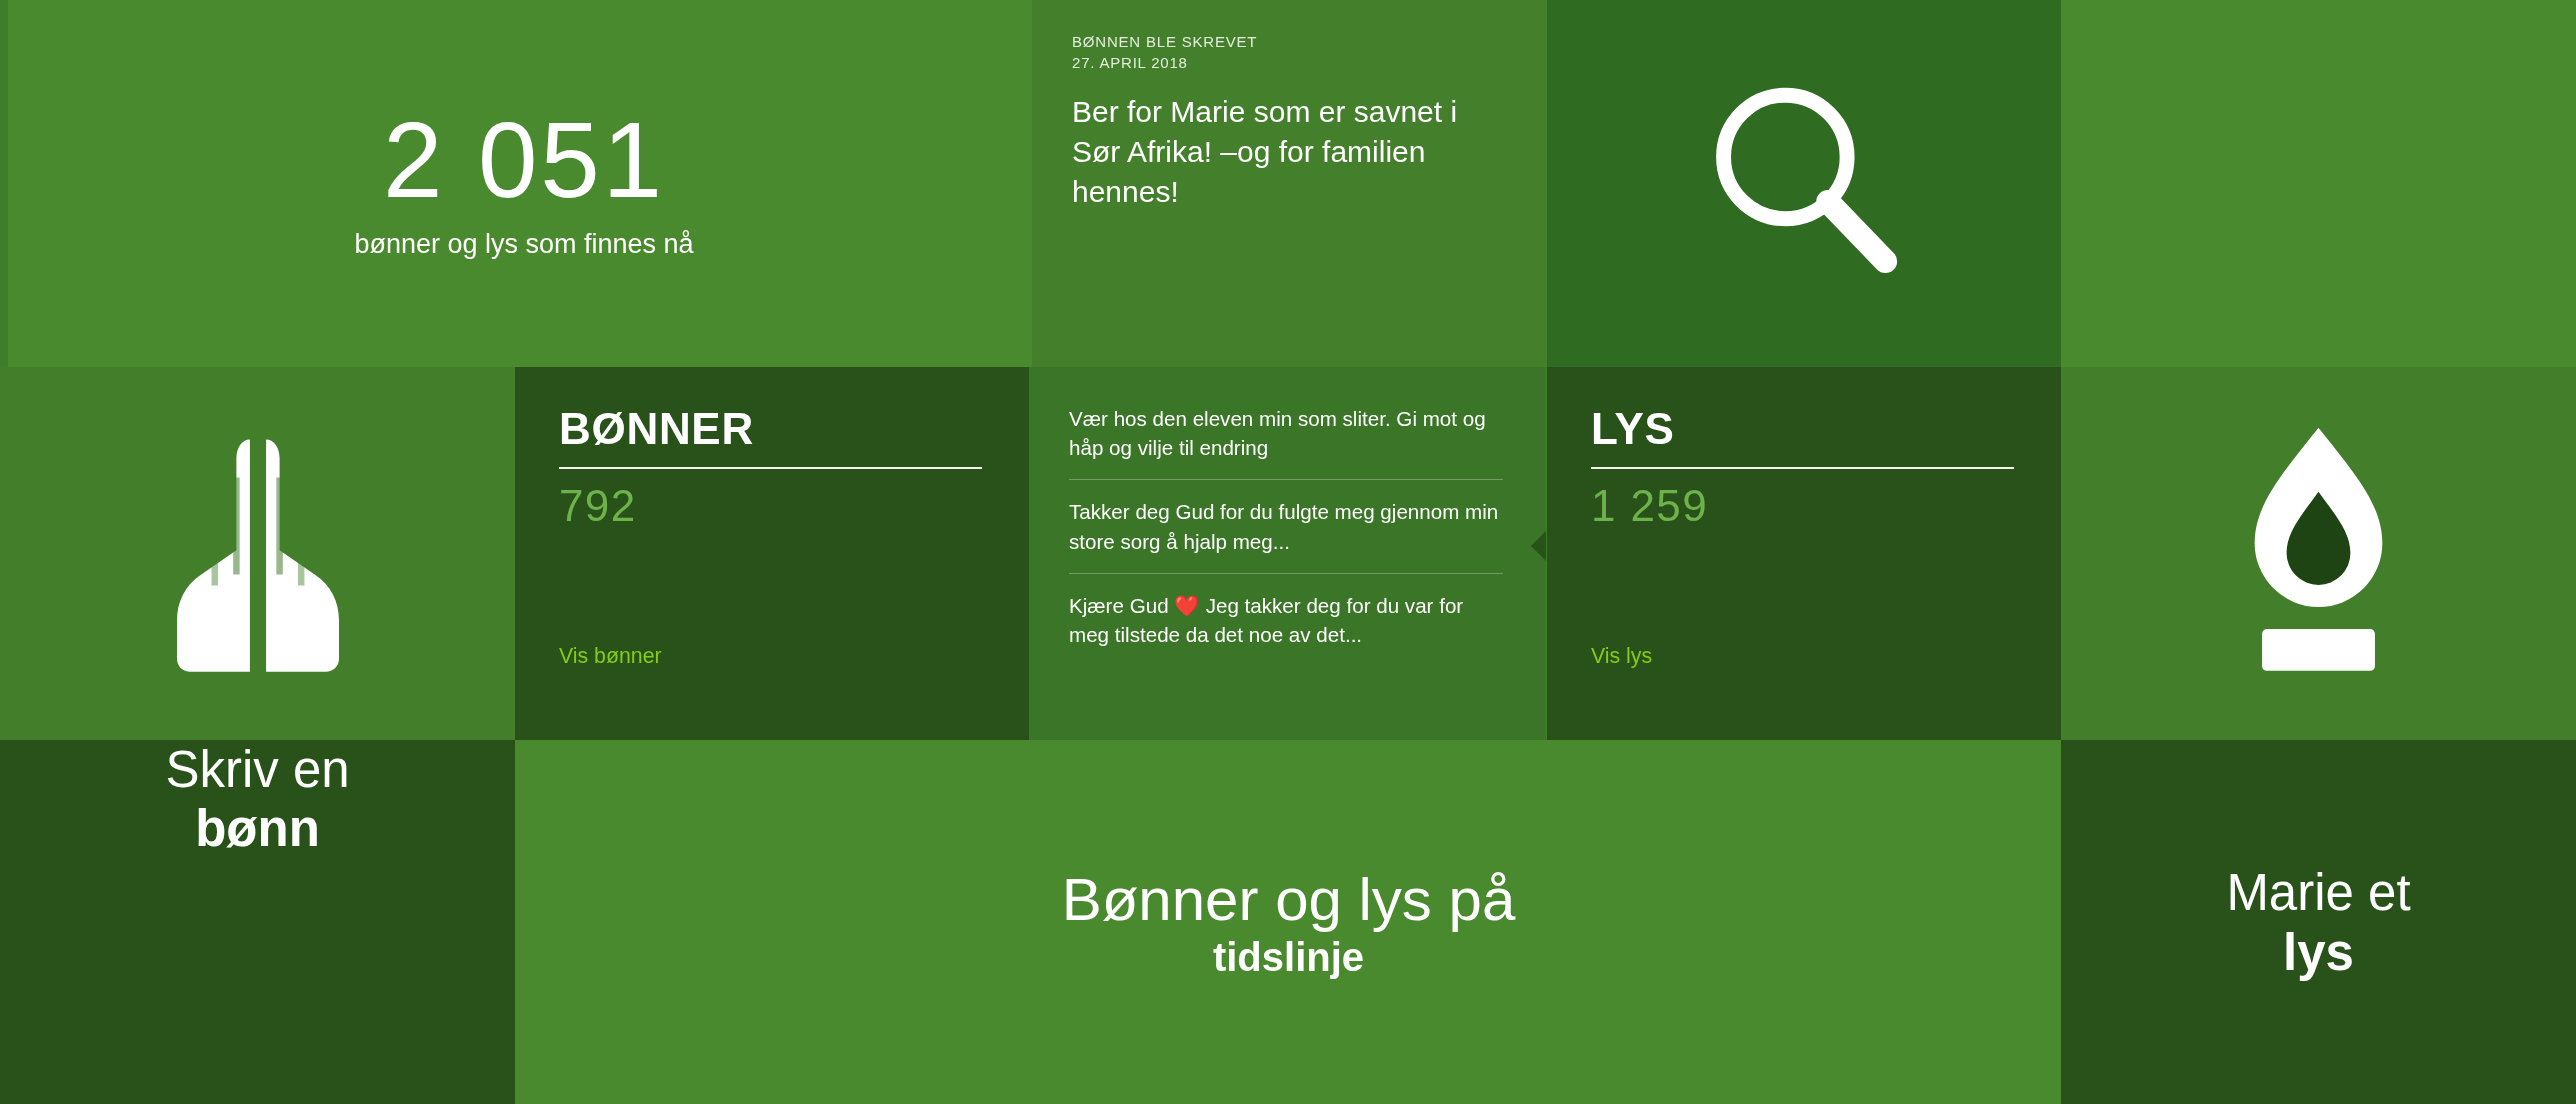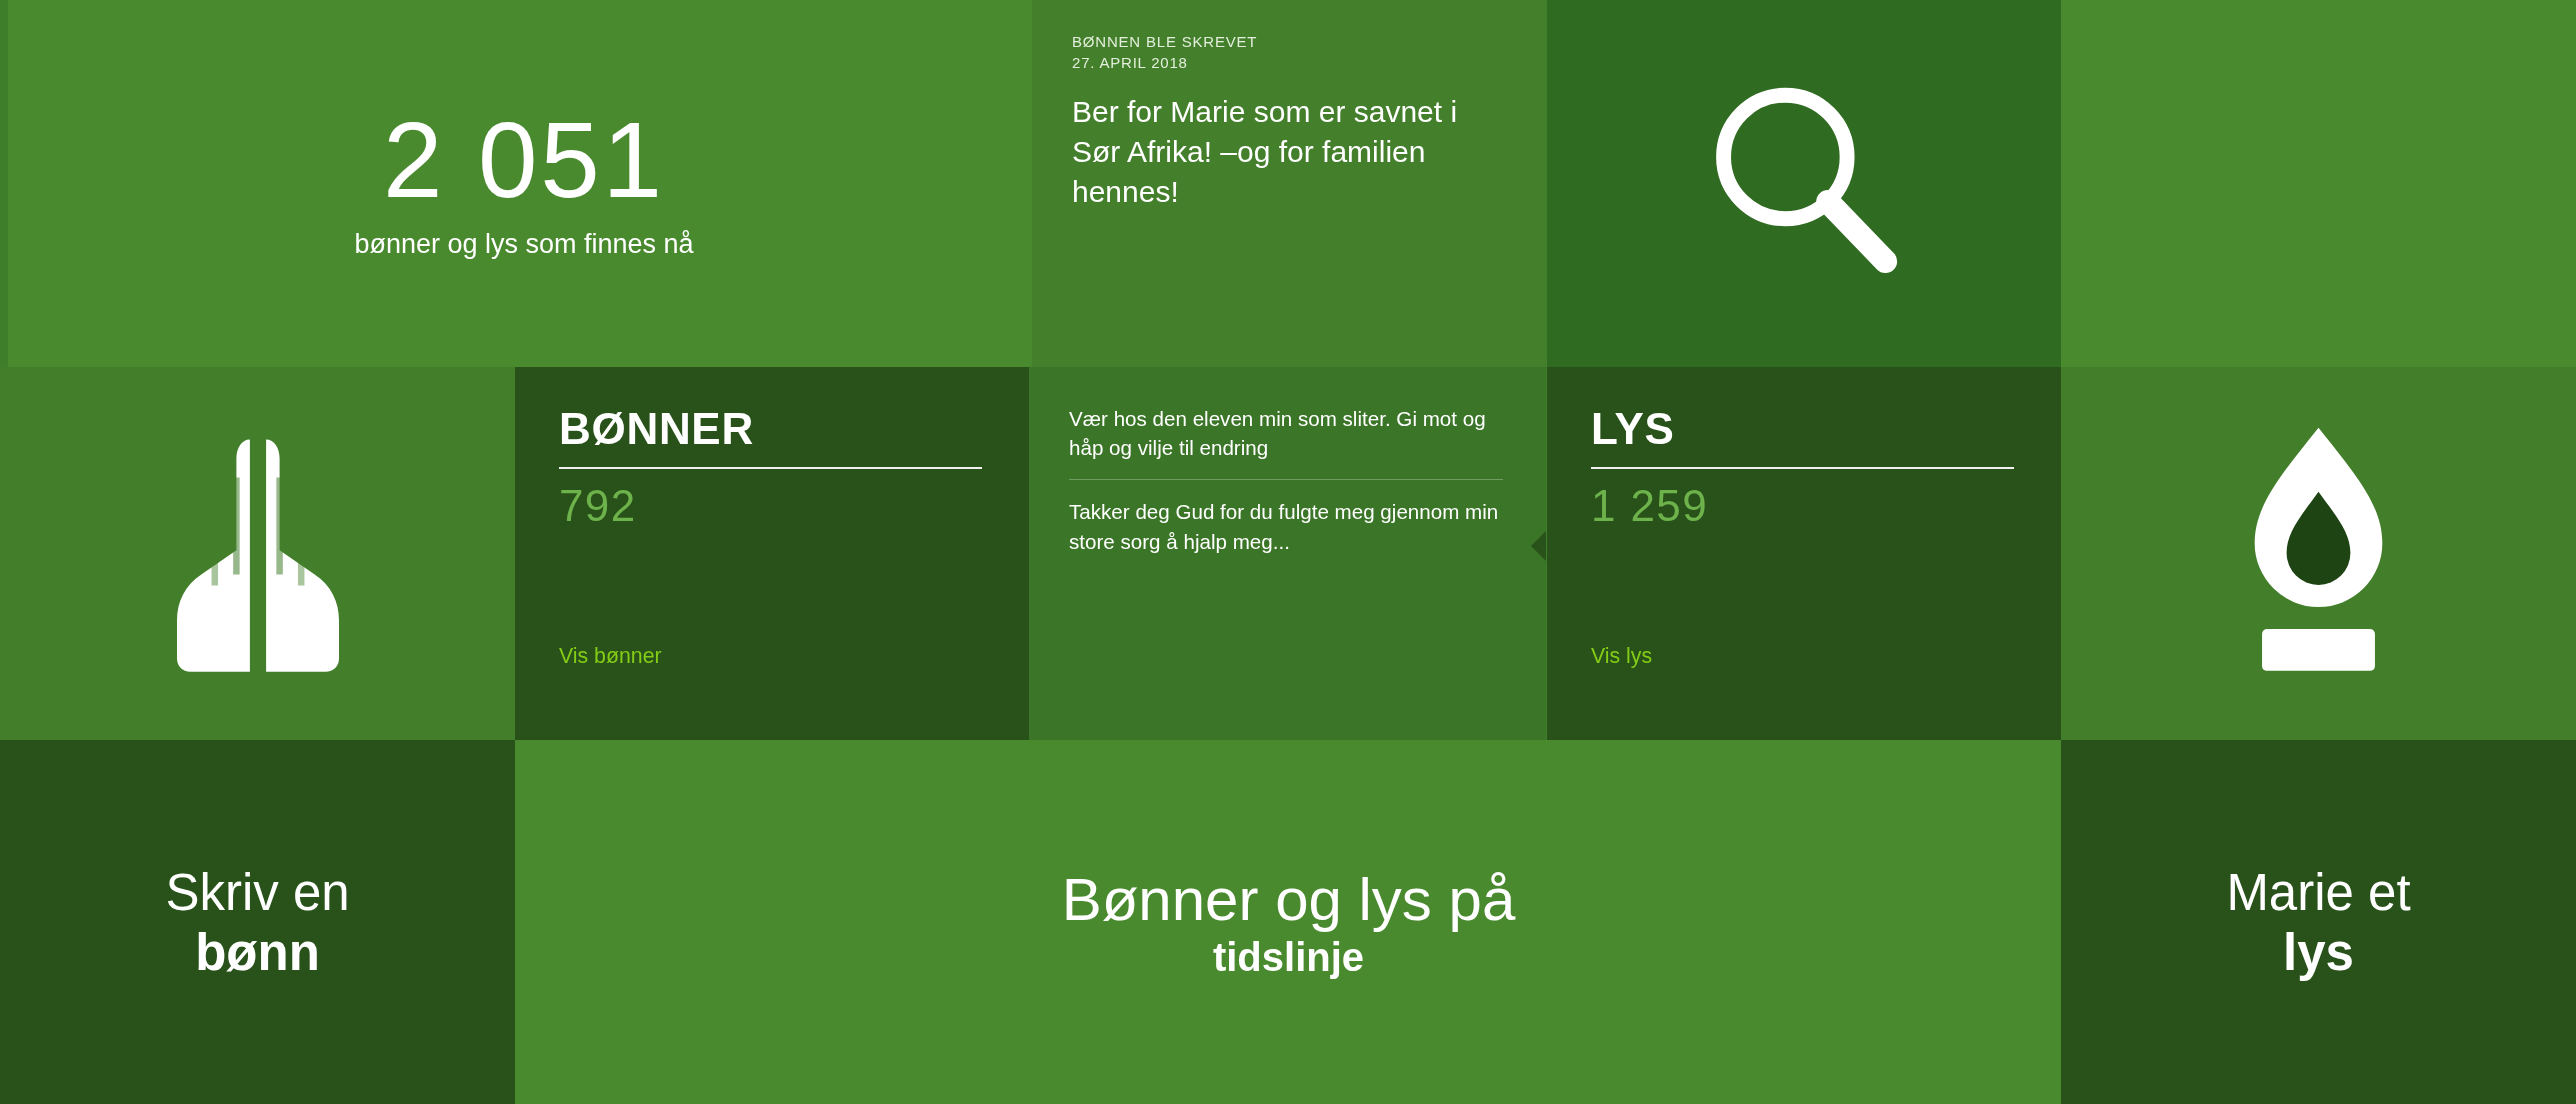--- a/index.html
+++ b/index.html
@@ -168,21 +168,21 @@
     width: 0; height: 0;
     border-top: 15.6px solid transparent;
     border-bottom: 15.6px solid transparent;
   }
 
   
   .r3 { top: 740px; height: 365px; }
   .r3-left {
     left: 0; width: 515px;
     background: #28521a;
-    display: flex; align-items: center; justify-content: center;
+    display: flex; align-items: flex-start; justify-content: center;
   }
   .r3-mid {
     left: 515px; width: 1547px;
     background: #4a8a2e;
     display: flex; align-items: center; justify-content: center;
   }
   .r3-right {
     left: 2061px; width: 515px;
     background: #28521a;
     display: flex; align-items: center; justify-content: center;
@@ -256,20 +256,21 @@
     <div class="panel-title">BØNNER</div>
     <div class="panel-rule"></div>
     <div class="panel-count">792</div>
     <a class="panel-link" href="#">Vis bønner</a>
     <div class="arrow-right" style="left:515px; top:164px; border-left:15.6px solid #28521a;"></div>
   </div>
 
   <div class="cell r2 r2-feed">
     <div class="feed-item">Vær hos den eleven min som sliter. Gi mot og håp og vilje til endring</div>
     <div class="feed-item">Takker deg Gud for du fulgte meg gjennom min store sorg å hjalp meg...</div>
+    <div class="feed-item">Kjære Gud ❤️ Jeg takker deg for du var for meg tilstede da det noe av det...</div>
   </div>
 
   <div class="cell r2 r2-lys">
     <div class="panel-title">LYS</div>
     <div class="panel-rule"></div>
     <div class="panel-count">1 259</div>
     <a class="panel-link" href="#">Vis lys</a>
     <div class="arrow-right" style="left:-15.6px; top:164px; border-right:15.6px solid #28521a;"></div>
   </div>
 

